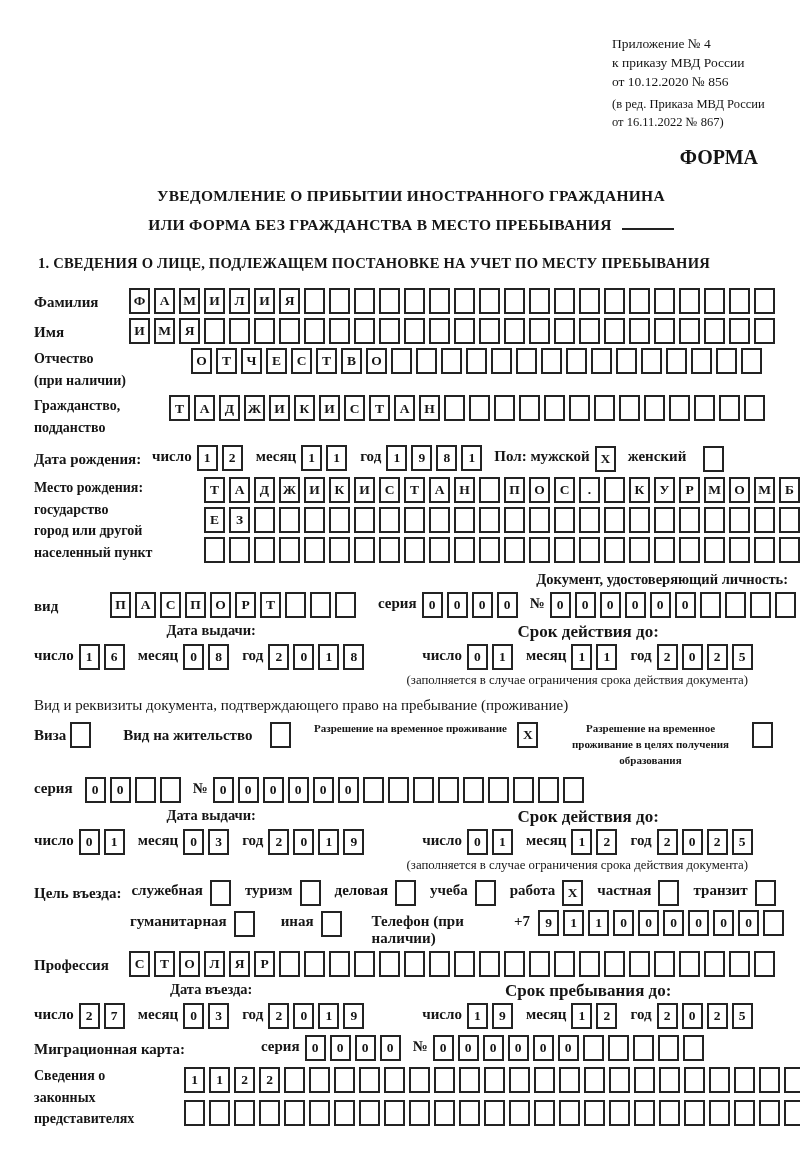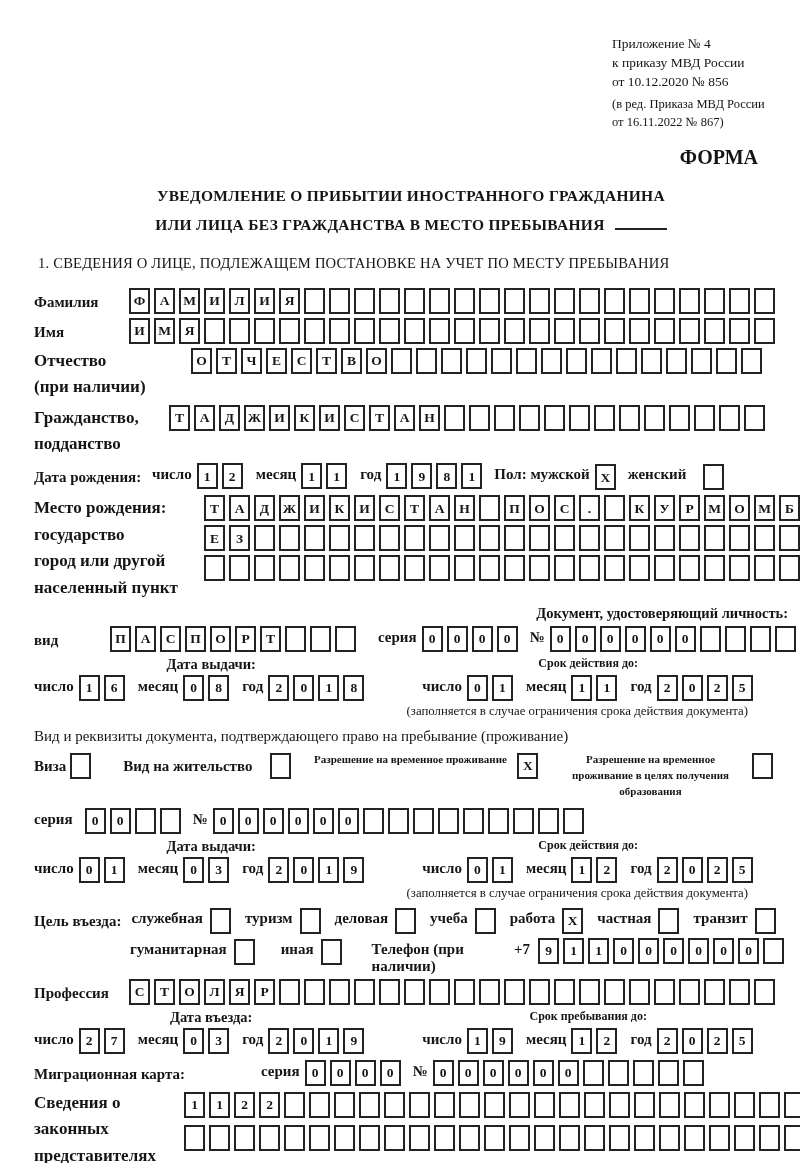--- a/index.html
+++ b/index.html
@@ -10,44 +10,44 @@
     padding:34px 12px 0 34px;
   }
   
   .approval{margin-left:578px;width:205px;font-size:13.5px;line-height:1.42;}
   .approval .amend{font-size:12.5px;}
   .approval .amend-first{margin-top:5px;}
   .forma{text-align:right;padding-right:30px;font-weight:bold;font-size:20px;margin-top:14px;}
   .title{text-align:center;font-weight:bold;font-size:15.5px;margin-top:3px;line-height:1.65;letter-spacing:.3px;}
   .title-first{margin-top:14px;}
   .blank-line{display:inline-block;width:52px;border-bottom:2px solid #222;height:14px;margin-left:10px;}
-  .sect{font-weight:normal;font-size:14.6px;margin:18px 0 16px 4px;letter-spacing:.2px;}
+  .sect{font-weight:bold;font-size:14.6px;margin:18px 0 16px 4px;letter-spacing:.2px;}
 
   
   .row{display:flex;align-items:flex-start;margin-bottom:4px;font-weight:bold;}
   .lbl{font-size:15px;line-height:1.5;padding-top:3px;flex:0 0 auto;}
-  .lblcol{font-size:17px;line-height:1.55;flex:0 0 auto;}
+  .lblcol{font-size:14px;line-height:1.55;flex:0 0 auto;}
   .cells{display:flex;flex:0 0 auto;}
   .cell{
     flex:0 0 auto;width:21px;height:26px;box-sizing:border-box;border:2px solid #232323;
     margin-right:4px;display:flex;align-items:center;justify-content:center;
     font-size:13.5px;line-height:1;
   }
   .cellrows .cells{margin-bottom:4px;}
   .w95{width:95px;} .w135{width:135px;} .w157{width:157px;} .w170{width:170px;} .w150{width:150px;}
   .ml8{margin-left:8px;} .ml12{margin-left:12px;} .ml18{margin-left:18px;} .ml28{margin-left:28px;} .ml55{margin-left:55px;}
 
   
   .dgrp{display:flex;flex:0 0 auto;}
   .dlbl{font-size:15px;padding:3px 5px 0 0;flex:0 0 auto;}
   .dlbl.mid{margin-left:9px;}
   .right-grp{margin-left:54px;}
   .hdr-row{margin-bottom:2px;}
   .hdr-left{width:47%;text-align:center;font-size:14.5px;}
-  .hdr-right{width:53%;text-align:center;font-size:12px;}
+  .hdr-right{width:53%;text-align:center;font-size:17px;}
   .note{font-size:12.8px;text-align:right;padding-right:40px;margin:-1px 0 6px;}
   .para{font-size:15px;line-height:1.55;margin:2px 0 4px;}
   .center-b{text-align:right;font-weight:bold;font-size:14.5px;margin:2px 0 4px;}
 
   
   .permits{margin:2px 0 8px;}
   .pml{font-size:11px;line-height:1.45;text-align:center;flex:0 0 auto;}
   .cb{margin-top:1px;}
 
   
@@ -67,21 +67,21 @@
     <div>к приказу МВД России</div>
     <div>от 10.12.2020 № 856</div>
     <div class="amend amend-first">(в ред. Приказа МВД России</div>
     <div class="amend">от 16.11.2022 № 867)</div>
   </div>
 
   <div class="forma">ФОРМА</div>
 
   <div class="title title-first">УВЕДОМЛЕНИЕ О ПРИБЫТИИ ИНОСТРАННОГО ГРАЖДАНИНА</div>
   <div class="title">
-    <span>ИЛИ ЛИЦА БЕЗ ГРАЖДАНСТВА В МЕСТО ПРЕБЫВАНИЯ</span><span class="blank-line"></span>
+    <span>ИЛИ ФОРМА БЕЗ ГРАЖДАНСТВА В МЕСТО ПРЕБЫВАНИЯ</span><span class="blank-line"></span>
   </div>
 
   <div class="sect">1. СВЕДЕНИЯ О ЛИЦЕ, ПОДЛЕЖАЩЕМ ПОСТАНОВКЕ НА УЧЕТ ПО МЕСТУ ПРЕБЫВАНИЯ</div>
 
   <div class="row">
     <div class="lbl w95">Фамилия</div>
     <div class="cells">
         <span class="cell">Ф</span>
         <span class="cell">А</span>
         <span class="cell">М</span>

